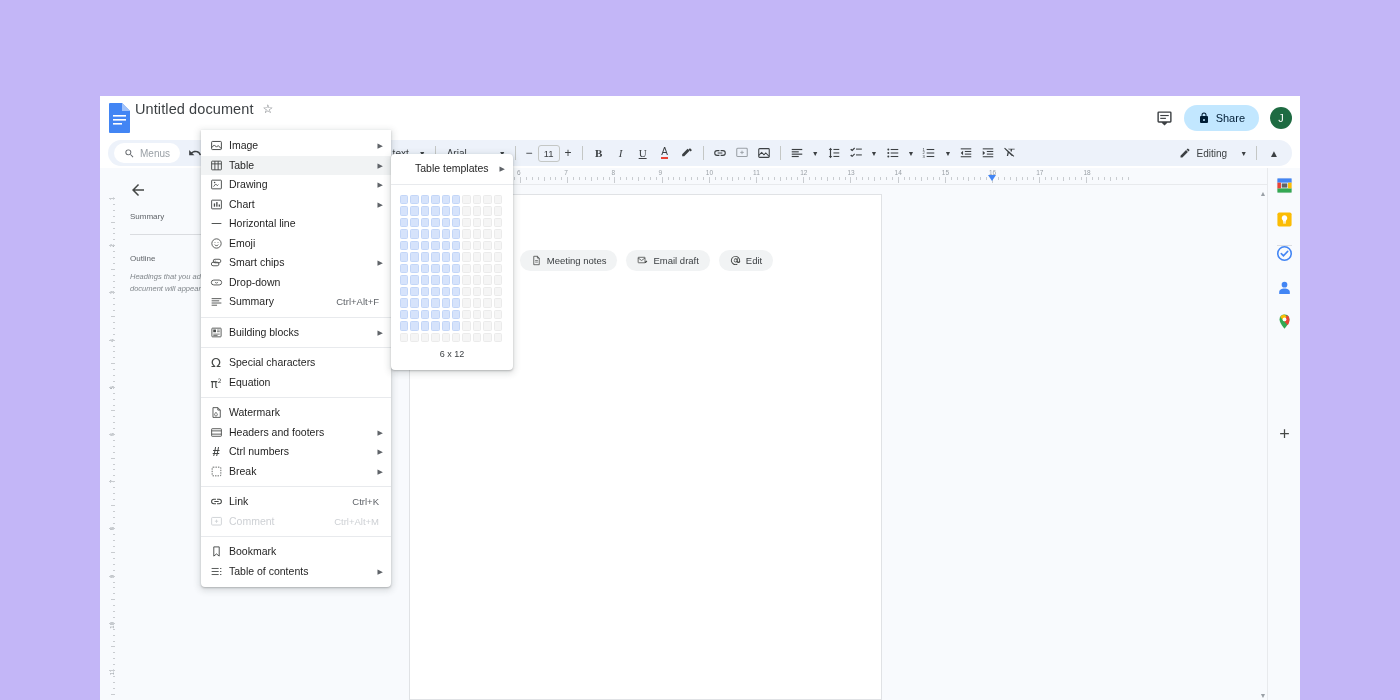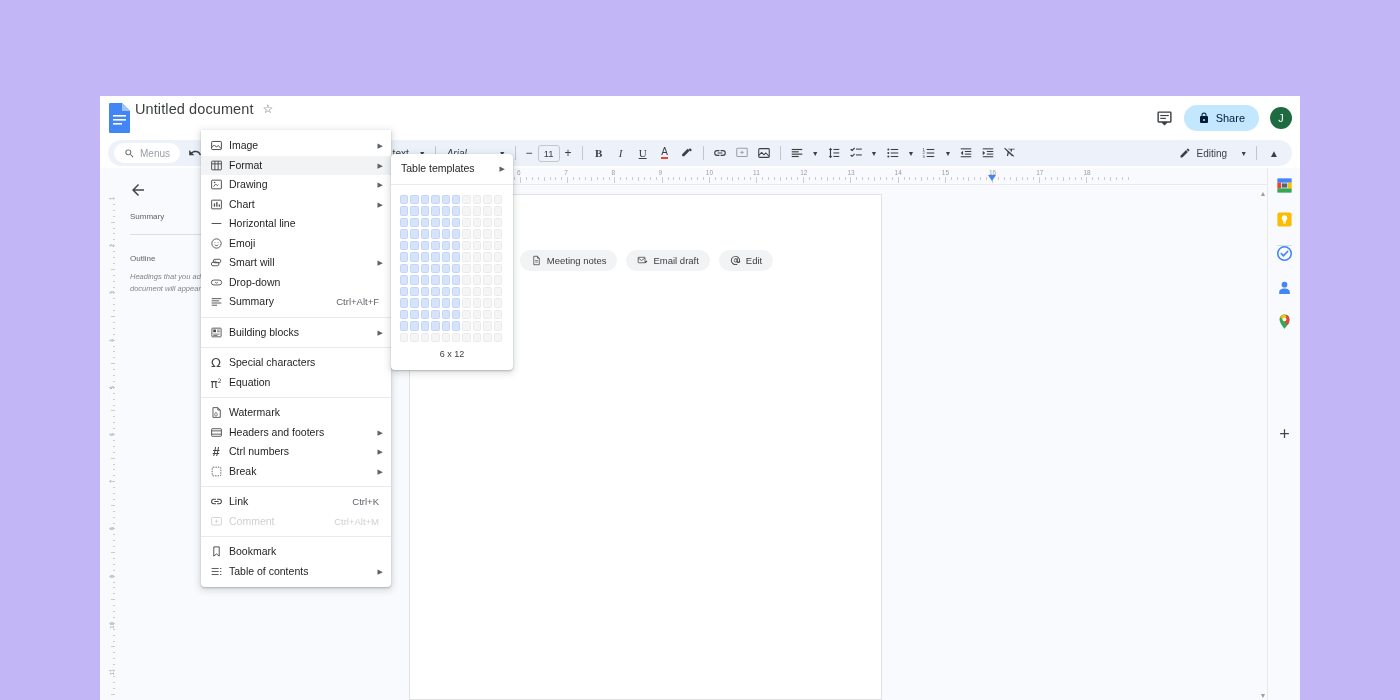--- a/index.html
+++ b/index.html
@@ -78,21 +78,21 @@
     width: 22px; height: 22px; display: flex; align-items: center; justify-content: center;
     color: #3c4043; cursor: pointer; border-radius: 4px; flex: 0 0 auto;
   }
   .tb-btn svg { display: block; }
   .tb-sep { width: 1px; height: 14px; background: #c4c7c5; margin: 0 5px; flex: 0 0 auto; }
   .tb-text {
     font-size: 10px; color: #3c4043; padding: 0 6px; cursor: pointer; white-space: nowrap;
   }
   .tb-caret { font-size: 7px; color: #3c4043; cursor: pointer; padding: 0 4px; }
   #zoom-pill { font-size: 10px; color: #3c4043; padding: 0 5px; cursor: pointer; }
-  #font-name { min-width: 54px; font-style: italic; }
+  #font-name { min-width: 54px; }
   #font-size-box {
     width: 22px; height: 17px; border: 1px solid #c4c7c5; border-radius: 3px;
     font-size: 9.5px; color: #3c4043; display: flex; align-items: center;
     justify-content: center; cursor: pointer;
   }
   .size-adj { font-size: 12px; color: #3c4043; cursor: pointer; padding: 0 5px; line-height: 1; }
   #toolbar-right {
     margin-left: auto; display: flex; align-items: center;
   }
   #editing-pill {
@@ -237,21 +237,21 @@
   #table-submenu {
     position: absolute; left: 291px; top: 58px; width: 122px;
     background: #ffffff; border-radius: 4px;
     box-shadow: 0 2px 6px 2px rgba(60,64,67,.15), 0 1px 2px 0 rgba(60,64,67,.3);
     z-index: 50; padding-top: 5px;
   }
   #table-templates-row {
     height: 19.5px; display: flex; align-items: center; padding: 0 8px 0 10px;
     cursor: pointer;
   }
-  #table-templates-row .mi-label { margin-left: 0; }
+  #table-templates-row .mi-label { margin-left: 14px; }
   #submenu-divider { height: 1px; background: #e8eaed; margin: 5px 0 0 0; }
   #grid-wrap { padding: 9px 8px 2px 8px; }
   #size-grid {
     display: grid;
     grid-template-columns: repeat(10, 10.4px);
     grid-auto-rows: 11.5px;
     gap: 0;
   }
   .cell-outer { width: 10.4px; height: 11.5px; padding: 1px; }
   .cell {
@@ -851,21 +851,21 @@
       <span class="mi-arrow">▶</span>
     </div>
 
     <div class="mi selected">
       <span class="mi-icon">
         <svg viewBox="0 0 24 24" width="13" height="13" fill="none" stroke="#444746" stroke-width="1.7">
           <rect x="3" y="4" width="18" height="16" rx="1"></rect>
           <path d="M3 9h18M9 4v16M15 4v16"></path>
         </svg>
       </span>
-      <span class="mi-label">Format</span>
+      <span class="mi-label">Table</span>
       <span class="mi-arrow">▶</span>
     </div>
 
     <div class="mi">
       <span class="mi-icon">
         <svg viewBox="0 0 24 24" width="13" height="13" fill="none" stroke="#444746" stroke-width="1.7">
           <rect x="3" y="4" width="18" height="16" rx="1"></rect>
           <path d="M6.5 16l4-5 3 3.2 2-2.2" stroke-width="1.5"></path>
           <circle cx="8.5" cy="8.5" r="1.4" fill="#444746" stroke="none"></circle>
         </svg>
@@ -909,21 +909,21 @@
     </div>
 
     <div class="mi">
       <span class="mi-icon">
         <svg viewBox="0 0 24 24" width="13" height="13" fill="none" stroke="#444746" stroke-width="1.6">
           <rect x="2.5" y="11.5" width="14" height="6.5" rx="3.2"></rect>
           <rect x="6" y="6" width="14" height="6.5" rx="3.2"></rect>
           <circle cx="9.5" cy="9.2" r="1.1" fill="#444746" stroke="none"></circle>
         </svg>
       </span>
-      <span class="mi-label">Smart will</span>
+      <span class="mi-label">Smart chips</span>
       <span class="mi-arrow">▶</span>
     </div>
 
     <div class="mi">
       <span class="mi-icon">
         <svg viewBox="0 0 24 24" width="13" height="13" fill="none" stroke="#444746" stroke-width="1.6">
           <rect x="2.5" y="7.5" width="19" height="9" rx="4.5"></rect>
           <path d="M9.5 11l2.5 2.5L14.5 11" stroke-width="1.5"></path>
         </svg>
       </span>

